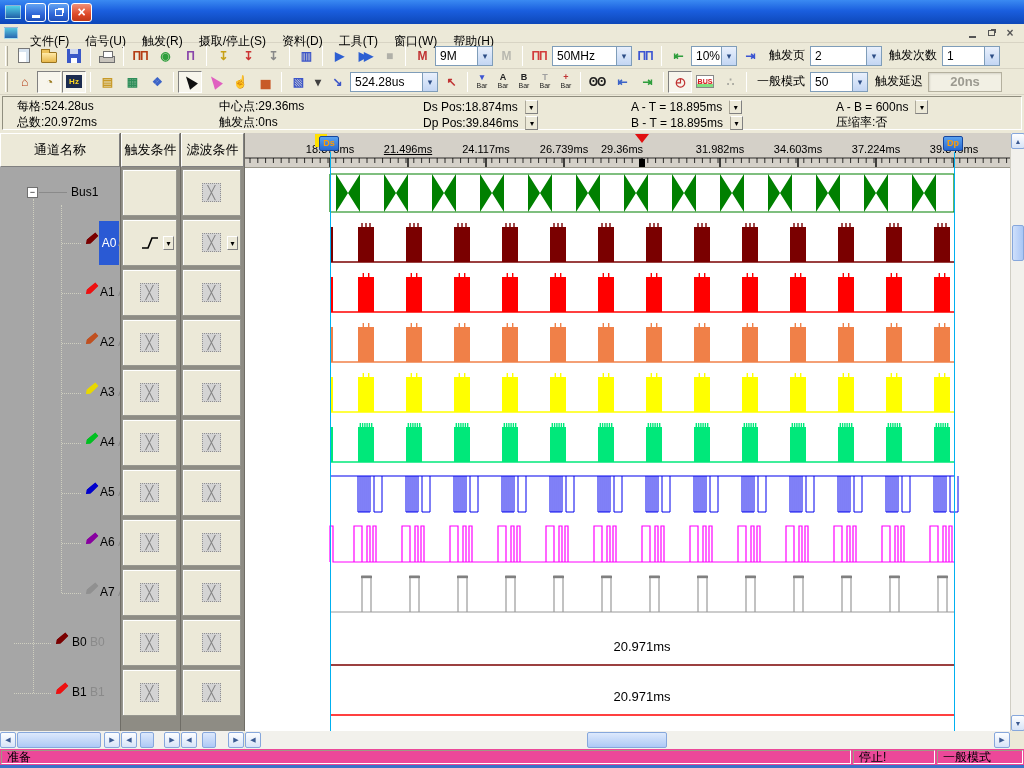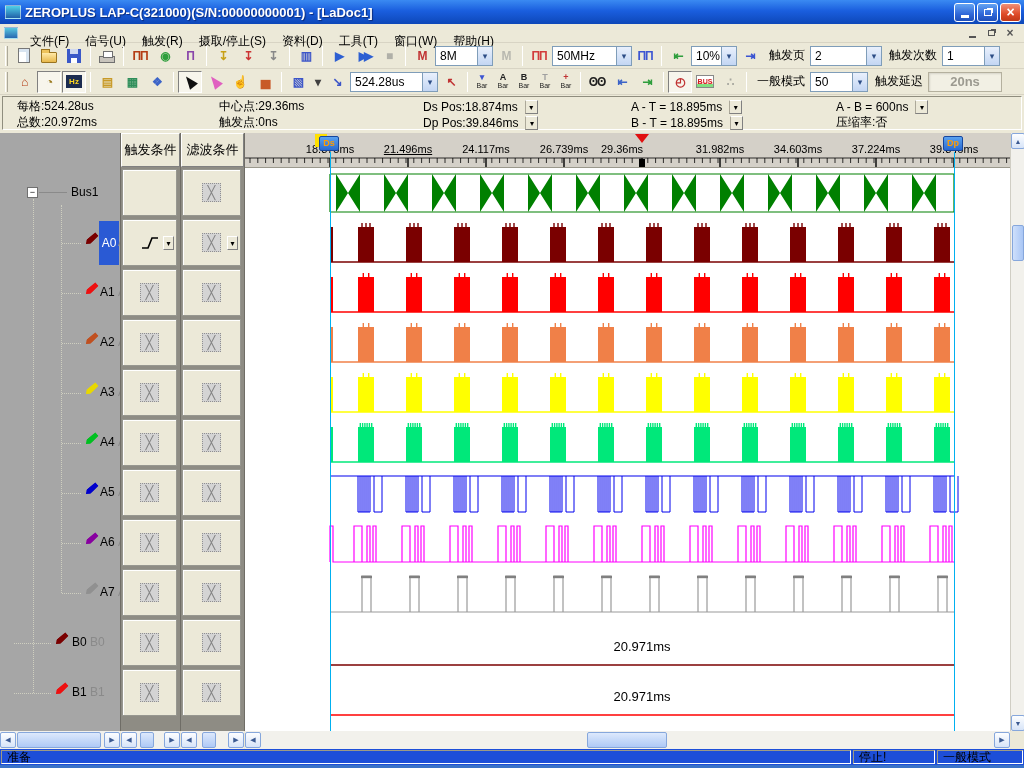--- a/index.html
+++ b/index.html
@@ -93,31 +93,30 @@
   .varrow.up{top:0;} .varrow.up::before{content:"▲";}
   .varrow.down{bottom:0;} .varrow.down::before{content:"▼";}
   .vthumb{position:absolute;left:1px;top:92px;width:12px;height:36px;background:linear-gradient(90deg,#cfe0fb,#a9c6f5);border:1px solid #86a7dc;border-radius:2px;}
   #hscrollrow{position:relative;height:18px;background:#ece9d8;}
   .hz{position:absolute;top:0;height:18px;background:#f2f1ec;}
   .sa{position:absolute;top:1px;width:16px;height:16px;background:linear-gradient(#fdfeff,#d7e4f8);border:1px solid #86a7dc;border-radius:2px;color:#3b5a92;font-size:7px;display:flex;align-items:center;justify-content:center;}
   .sa-l{left:0;} .sa-l::before{content:"◀";}
   .sa-r{right:0;} .sa-r::before{content:"▶";}
   .hthumb{position:absolute;top:1px;height:16px;background:linear-gradient(#dde9fc,#aec9f6);border:1px solid #86a7dc;border-radius:2px;}
   
-  #statusbar{height:19px;background:#1d4ed8;display:flex;border-bottom:3px solid #3a72c8;padding:0;}
+  #statusbar{height:19px;background:#ec4899;display:flex;border-bottom:3px solid #3a72c8;padding:0;}
   .spanel{border:1px solid;border-color:#9d9a84 #fff #fff #9d9a84;margin:1px;font-size:12px;display:flex;align-items:center;padding:0 5px;white-space:nowrap;}
   .grow{flex:1;} .w70{width:82px;} .w84{width:86px;}
 </style>
 </head>
 <body>
 
 <div id="window">
   <div id="titlebar">
     <div class="app-icon"></div>
-    <span id="title-text">ZEROPLUS LAP-C(321000)(S/N:00000000001) - [LaDoc1]</span>
     <div class="tb-btns">
       <div class="tbt">
           <span class="g-min"></span>
         </div>
       <div class="tbt">
           <span class="g-rest"></span>
         </div>
       <div class="tbt close">
           <span class="g-x">×</span>
         </div>
@@ -196,21 +195,21 @@
         <span class="glyph" style="color: rgb(45, 95, 210); letter-spacing: -4px;">▶▶</span>
       </div>
       <div class="tbtn">
         <span class="glyph" style="color: rgb(176, 176, 168);">■</span>
       </div>
       <div class="tbsep"></div>
       <div class="tbtn">
         <span class="glyph" style="color: rgb(192, 51, 51);">M</span>
       </div>
       <div class="combo" style="width: 58px;">
-        <span class="val">8M</span>
+        <span class="val">9M</span>
         <span class="dd">▾</span>
       </div>
       <div class="tbtn">
         <span class="glyph" style="color: rgb(184, 184, 176);">M</span>
       </div>
       <div class="tbsep"></div>
       <div class="tbtn">
         <span class="glyph" style="color: rgb(210, 60, 60);">ПП</span>
       </div>
       <div class="combo" style="width: 80px;">
@@ -379,20 +378,21 @@
           <span class="info-dd">▾</span>
         </div>
         <div class="info-cell" style="left: 833px; top: 18px;">
           <span class="info-text">压缩率:否</span>
         </div>
       </div>
     </div>
 
   <div id="main">
     <div id="chpanel">
+      <div class="colhead">通道名称</div>
     <div class="dotline-v" style="left: 33px; top: 66px; height: 494px;"></div>
         <div class="dotline-v" style="left: 61px; top: 72px; height: 388px;"></div>
         <div class="expand-box" style="left: 27px; top: 54px;">−</div>
         <div class="busline" style="left: 39px; top: 59px; width: 28px;"></div>
         <span class="ch-label" style="left: 71px; top: 52px;">Bus1</span>
         <div class="dotline-h" style="left: 62px; top: 110px; width: 19px;"></div>
         <div class="pen" style="left: 84px; top: 103px; background: rgb(122, 0, 0);"></div>
         <div class="sel-chip" style="left: 99px; top: 88px;">A0</div>
         <span class="ch-alias" style="left: 118px; top: 102px;">A0</span>
         <div class="dotline-h" style="left: 62px; top: 160px; width: 19px;"></div>

